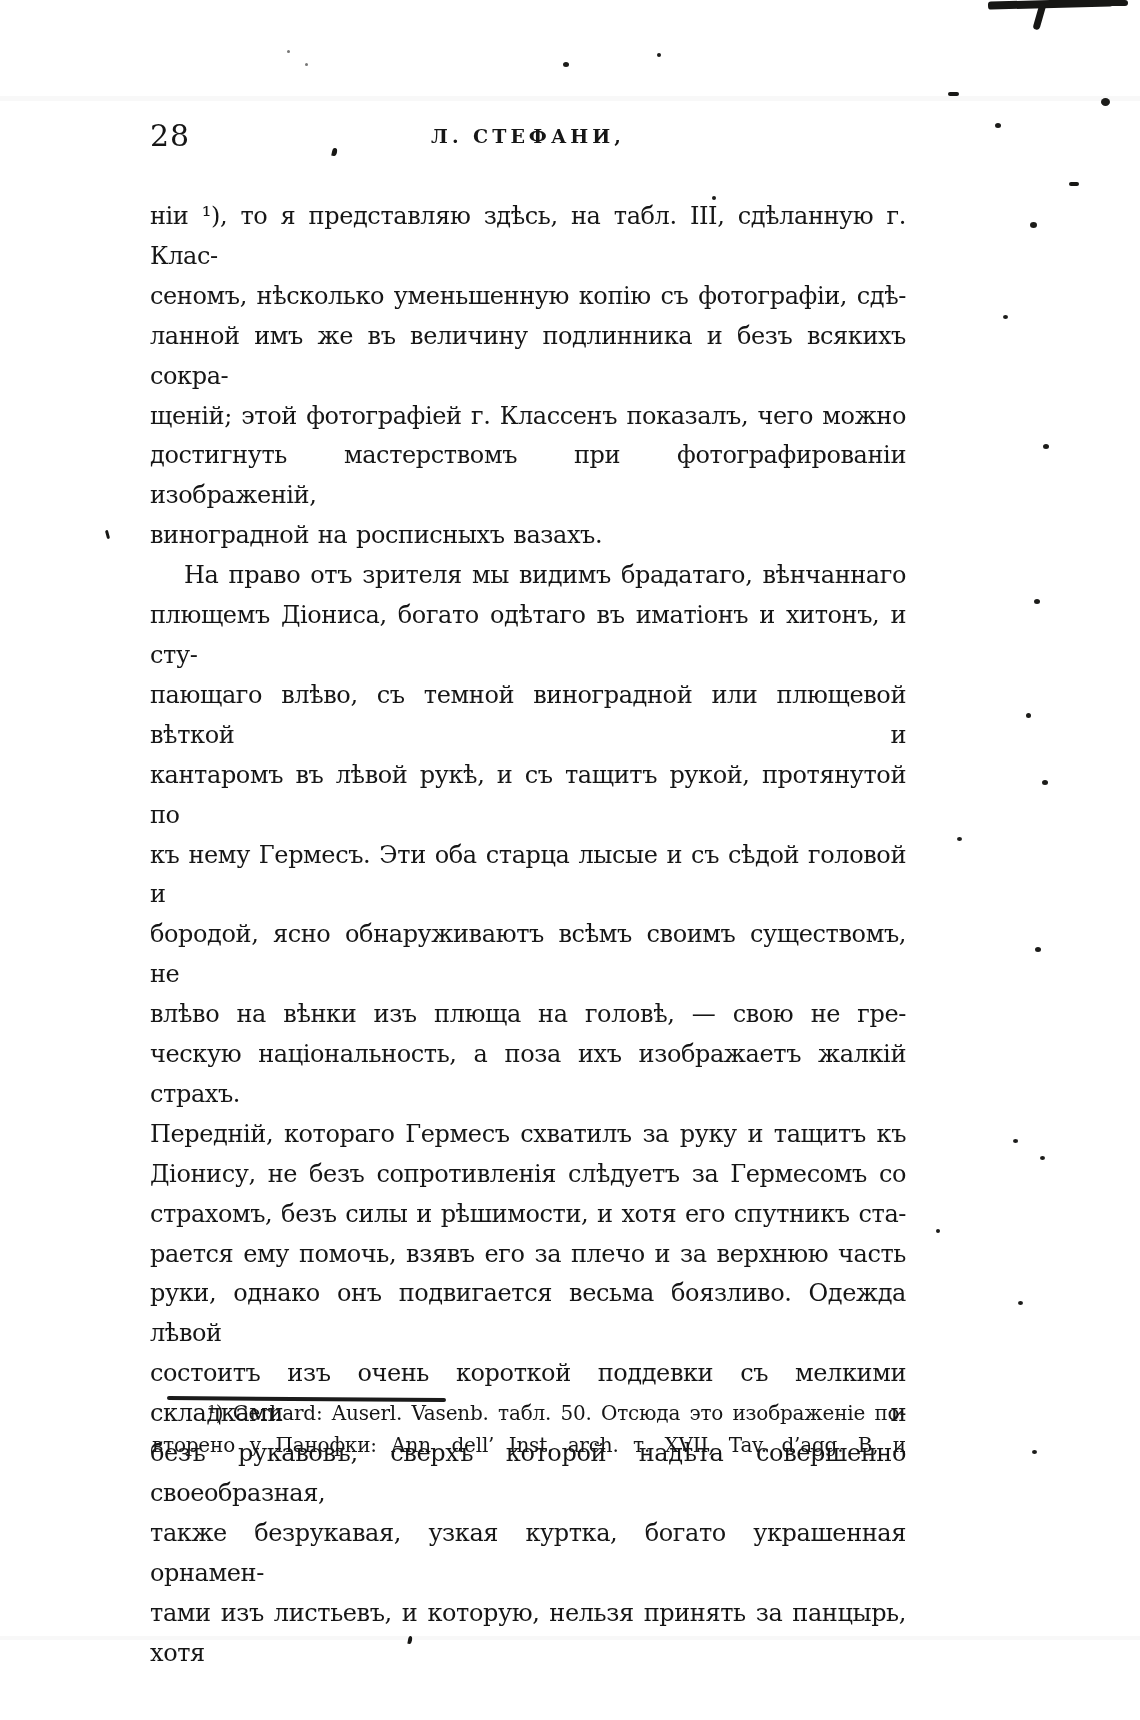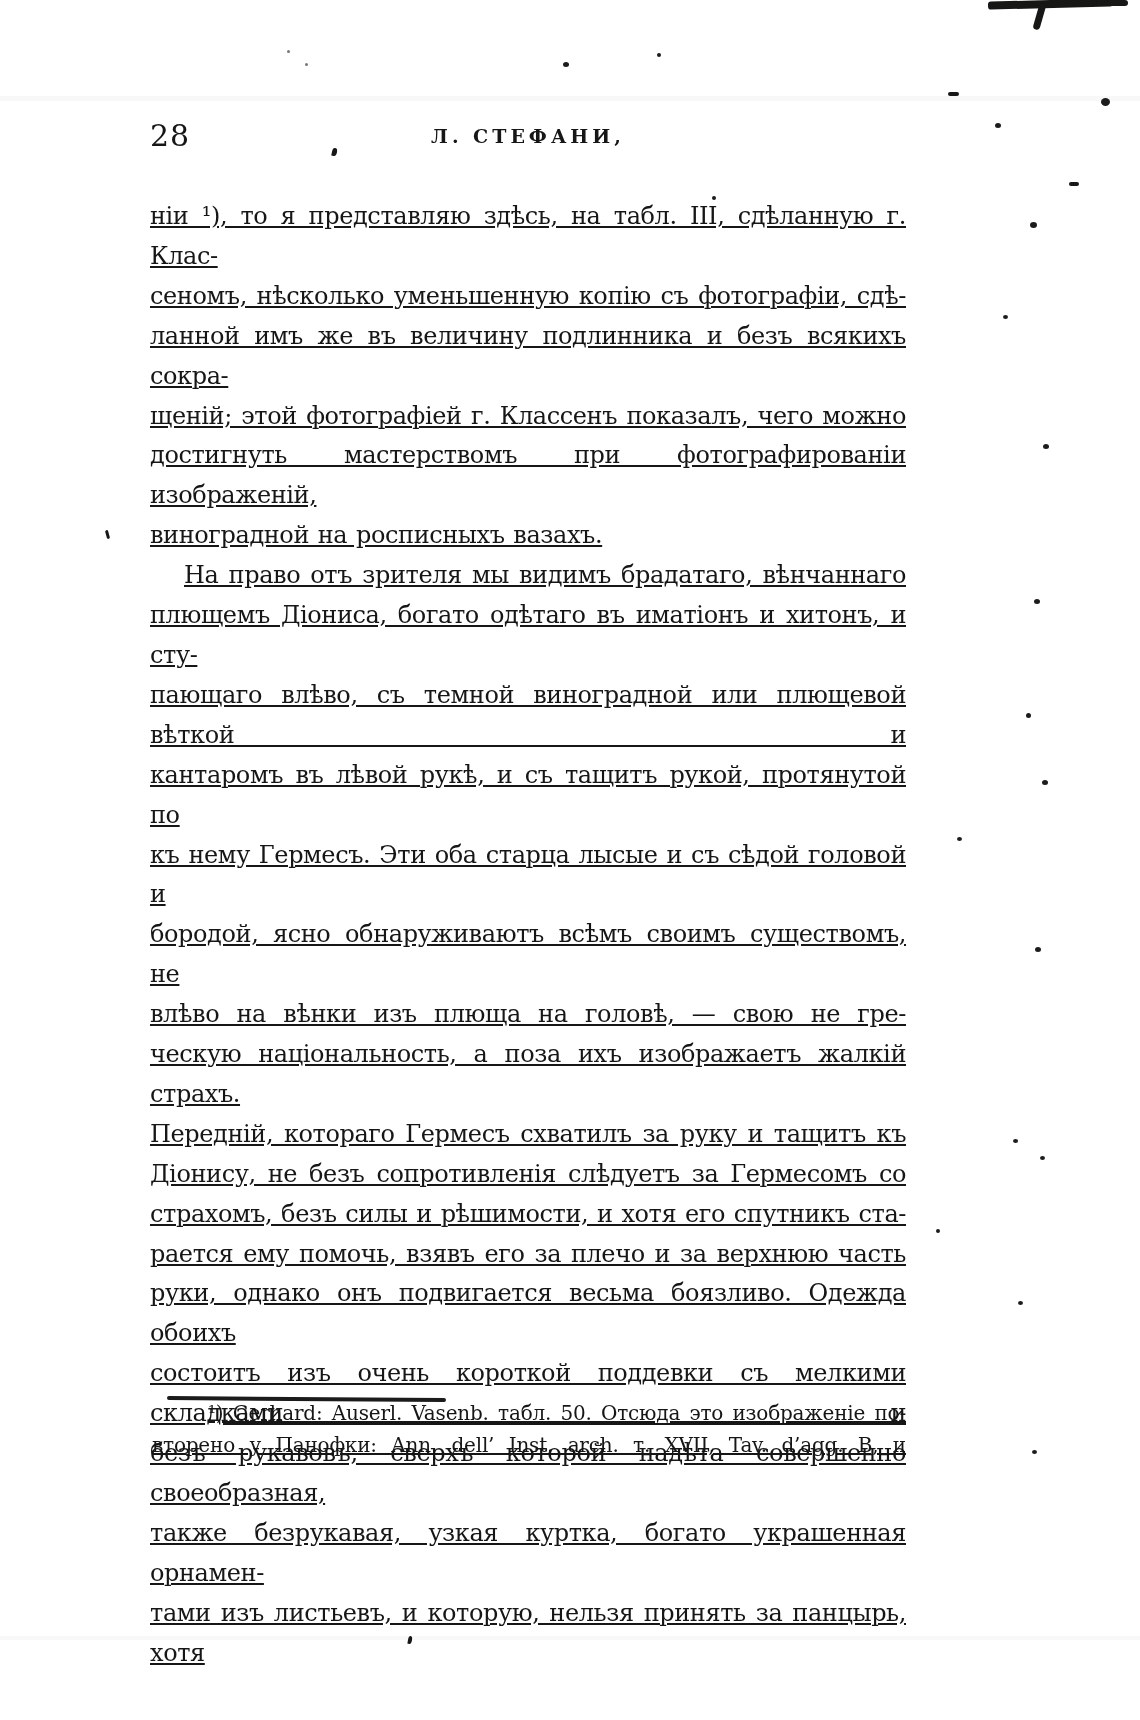--- a/index.html
+++ b/index.html
@@ -55,21 +55,20 @@
     width: 756px;
     font-size: 24px;
     line-height: 39.9px;
     letter-spacing: -0.4px;
     word-spacing: 1.5px;
   }
   .pline {
     text-align: justify;
     text-align-last: justify;
     white-space: normal;
-    text-decoration: underline;
   }
   .pline.indent { text-indent: 34px; }
   .pline.para-end { text-align-last: left; }
   .fn-rule {
     position: absolute;
     top: 1397px;
     left: 167px;
     width: 279px;
     height: 3.5px;
     background: #1b1b1b;
@@ -123,21 +122,21 @@
     <div class="pline">пающаго влѣво, съ темной виноградной или плющевой вѣткой и</div>
     <div class="pline">кантаромъ въ лѣвой рукѣ, и съ тащитъ рукой, протянутой по</div>
     <div class="pline">къ нему Гермесъ. Эти оба старца лысые и съ сѣдой головой и</div>
     <div class="pline">бородой, ясно обнаруживаютъ всѣмъ своимъ существомъ, не</div>
     <div class="pline">влѣво на вѣнки изъ плюща на головѣ, — свою не гре-</div>
     <div class="pline">ческую національность, а поза ихъ изображаетъ жалкій страхъ.</div>
     <div class="pline">Передній, котораго Гермесъ схватилъ за руку и тащитъ къ</div>
     <div class="pline">Діонису, не безъ сопротивленія слѣдуетъ за Гермесомъ со</div>
     <div class="pline">страхомъ, безъ силы и рѣшимости, и хотя его спутникъ ста-</div>
     <div class="pline">рается ему помочь, взявъ его за плечо и за верхнюю часть</div>
-    <div class="pline">руки, однако онъ подвигается весьма боязливо. Одежда обоихъ</div>
+    <div class="pline">руки, однако онъ подвигается весьма боязливо. Одежда лѣвой</div>
     <div class="pline">состоитъ изъ очень короткой поддевки съ мелкими складками и</div>
     <div class="pline">безъ рукавовъ, сверхъ которой надѣта совершенно своеобразная,</div>
     <div class="pline">также безрукавая, узкая куртка, богато украшенная орнамен-</div>
     <div class="pline">тами изъ листьевъ, и которую, нельзя принять за панцырь, хотя</div>
 
   </div>
 
   <div class="fn-rule"></div>
 
   <div class="footnote">

